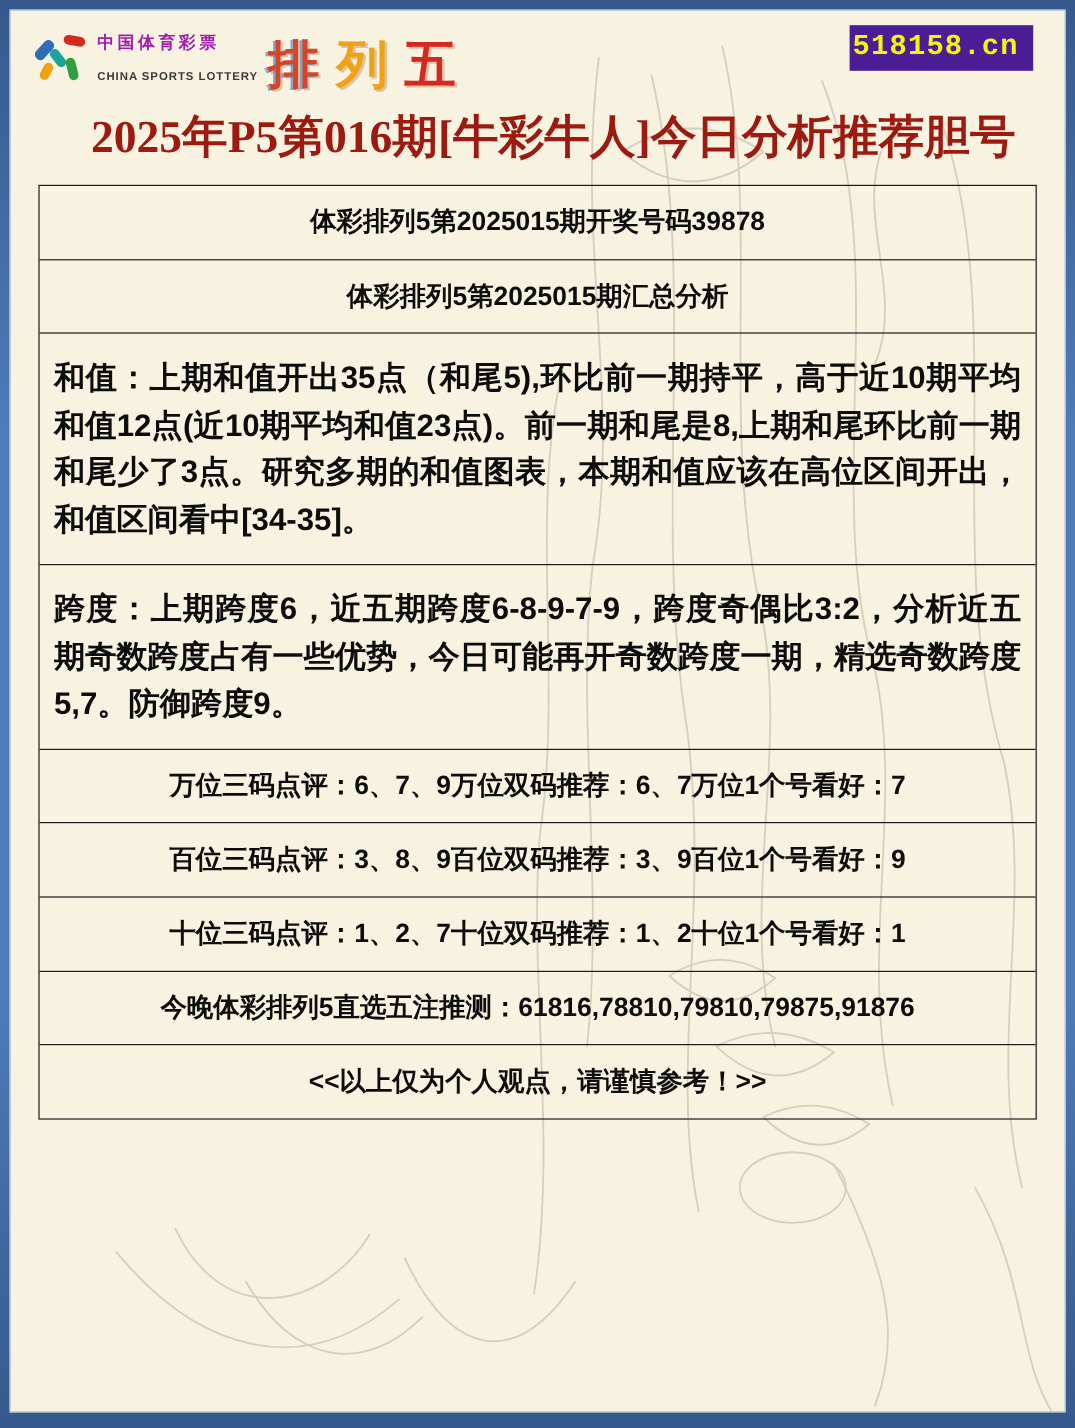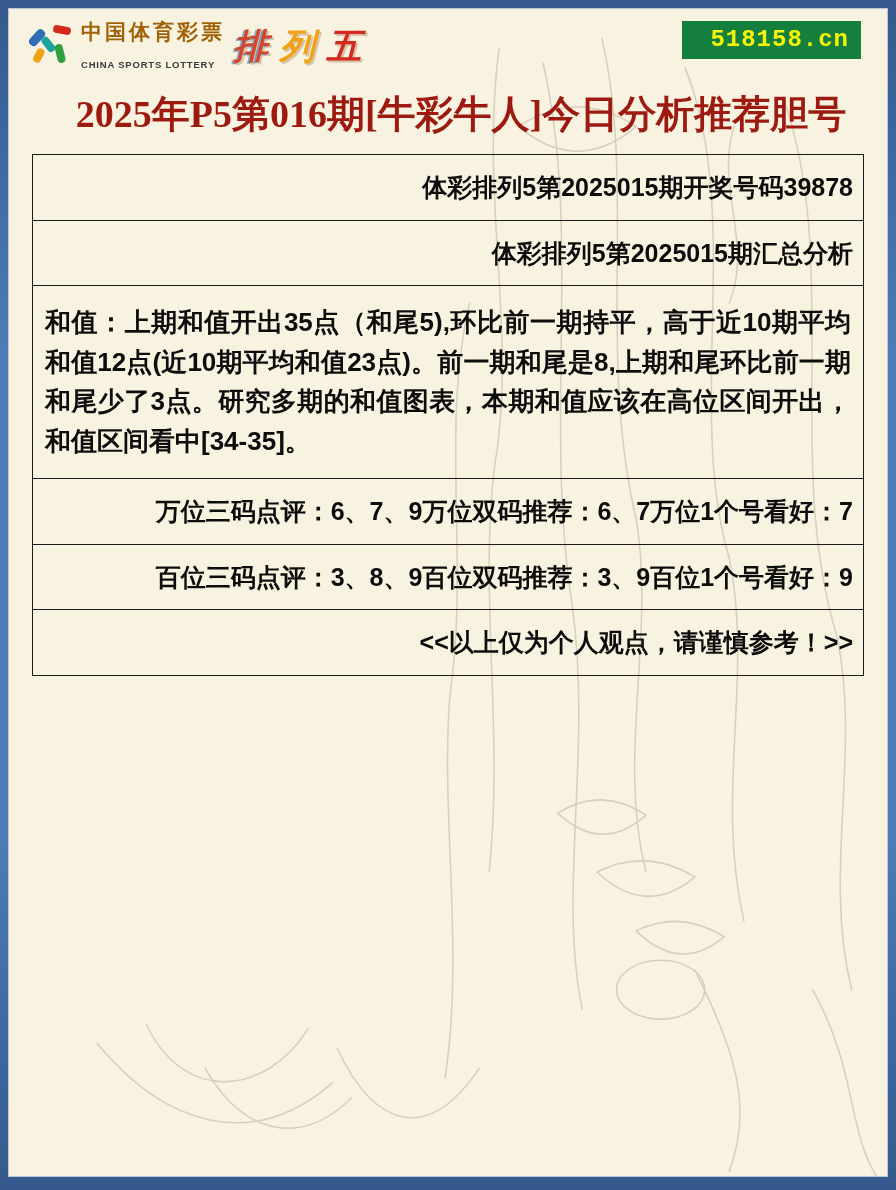--- a/index.html
+++ b/index.html
@@ -35,43 +35,44 @@
   .header {
     display: flex; align-items: flex-start;
     padding: 12px 20px 0 20px;
     position: relative;
     height: 58px;
   }
   .logo-group { display: flex; align-items: center; }
   .logo-icon { width: 46px; height: 44px; margin-right: 6px; }
   .logo-names { display: flex; flex-direction: column; line-height: 1; }
   .logo-cn {
-    font-size: 21px; font-weight: bold; color: #a16207;
+    font-size: 14px; font-weight: bold; color: #a21caf;
     letter-spacing: 3px;
   }
   .logo-en {
     font-size: 9.5px; font-weight: bold; color: #3a3a3a;
     letter-spacing: 0.8px; margin-top: 18px;
   }
   .brand {
-    font-size: 35px; font-weight: bold; font-style: italic;
+    font-size: 43px; font-weight: bold; 
     margin-left: 8px; line-height: 1;
     text-shadow: 2px 2px 0 rgba(120,60,10,0.25);
     letter-spacing: 1px;
+    margin-top: 12px;
   }
   .brand .c0 { color: #d4452c; text-shadow: -2px 1px 0 rgba(47,109,181,0.55), 2px 2px 0 rgba(120,60,10,0.25); }
   .brand .c1 { color: #f0a212; }
   .brand .c2 { color: #d5281e; }
 
   .badge {
     position: absolute; top: 12px; right: 26px;
-    background: #15803d; color: #f5f50a;
+    background: #4c1d95; color: #f5f50a;
     font-size: 24px; font-weight: bold;
     font-family: "Liberation Mono", "DejaVu Sans Mono", monospace;
-    padding: 5px 12px 6px 28px;
+    padding: 5px 12px 6px 2px;
     letter-spacing: 1px;
   }
 
   
   .page-title {
     font-family: "Liberation Serif", "DejaVu Serif", serif;
     font-weight: bold;
     font-size: 38px;
     color: #9c1a10;
     text-align: center;
@@ -88,22 +89,22 @@
     border: 1px solid #1a1a1a;
     background: transparent;
   }
   .t-row { border-bottom: 1px solid #1a1a1a; }
   .t-row:last-child { border-bottom: none; }
   .t-cell {
     color: #0d0d0d;
     font-weight: bold;
   }
   .row-center .t-cell {
-    text-align: right;
-    font-size: 25px;
+    text-align: center;
+    font-size: 22px;
     padding: 16px 10px;
     line-height: 1.3;
   }
   .row-left .t-cell {
     text-align: left;
     font-size: 26px;
     padding: 17px 12px;
     line-height: 1.52;
     text-align: justify;
   }
@@ -166,25 +167,34 @@
       <div class="lottery-table">
           <div class="t-row row-center">
           <div class="t-cell">体彩排列5第2025015期开奖号码39878</div>
         </div>
           <div class="t-row row-center">
           <div class="t-cell">体彩排列5第2025015期汇总分析</div>
         </div>
           <div class="t-row row-left">
           <div class="t-cell">和值：上期和值开出35点（和尾5),环比前一期持平，高于近10期平均和值12点(近10期平均和值23点)。前一期和尾是8,上期和尾环比前一期和尾少了3点。研究多期的和值图表，本期和值应该在高位区间开出，和值区间看中[34-35]。</div>
         </div>
+          <div class="t-row row-left">
+          <div class="t-cell">跨度：上期跨度6，近五期跨度6-8-9-7-9，跨度奇偶比3:2，分析近五期奇数跨度占有一些优势，今日可能再开奇数跨度一期，精选奇数跨度5,7。防御跨度9。</div>
+        </div>
           <div class="t-row row-center">
           <div class="t-cell">万位三码点评：6、7、9万位双码推荐：6、7万位1个号看好：7</div>
         </div>
           <div class="t-row row-center">
           <div class="t-cell">百位三码点评：3、8、9百位双码推荐：3、9百位1个号看好：9</div>
+        </div>
+          <div class="t-row row-center">
+          <div class="t-cell">十位三码点评：1、2、7十位双码推荐：1、2十位1个号看好：1</div>
+        </div>
+          <div class="t-row row-center">
+          <div class="t-cell">今晚体彩排列5直选五注推测：61816,78810,79810,79875,91876</div>
         </div>
           <div class="t-row row-center">
           <div class="t-cell">&lt;&lt;以上仅为个人观点，请谨慎参考！&gt;&gt;</div>
         </div>
         </div>
 
     </div>
 
   </div>
 </div>

